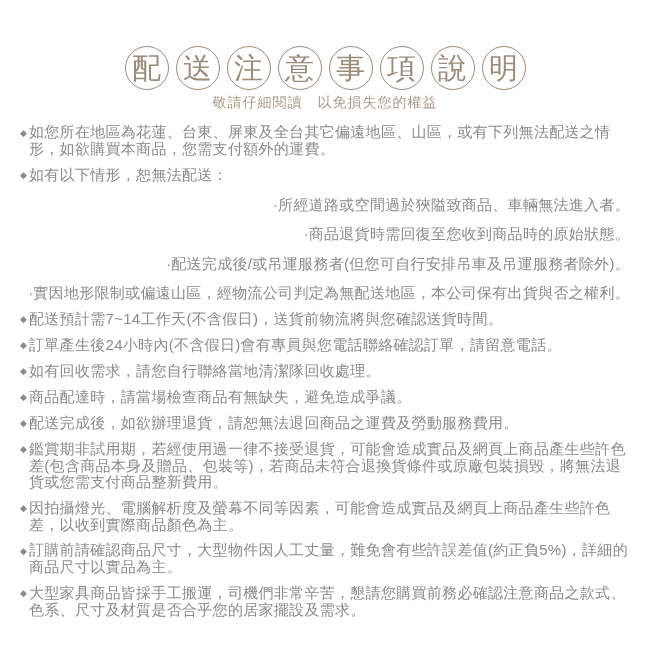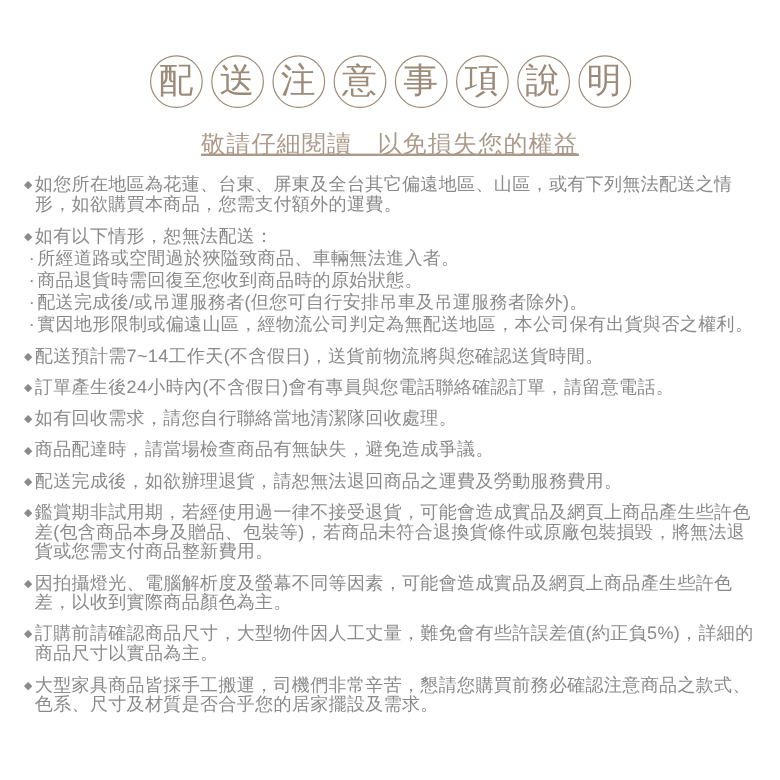--- a/index.html
+++ b/index.html
@@ -29,47 +29,47 @@
     border-radius: 50%;
     display: flex;
     align-items: center;
     justify-content: center;
     font-size: 29px;
     line-height: 1;
     color: var(--accent, #9d8b79);
     flex: 0 0 auto;
   }
   .subtitle {
-    margin-top: 17px;
+    margin-top: 4px;
     text-align: center;
-    font-size: 20px;
+    font-size: 14px;
     letter-spacing: 1px;
     color: var(--subtitle-color, #ab9a89);
-    text-decoration: underline;
   }
   
   .notices {
     margin-top: 12px;
     color: var(--body-color, #8a8a8a);
     font-size: 15px;
     line-height: 16.5px;
     letter-spacing: 0.3px;
   }
   .notice { text-align: left; }
   .notice.item {
     margin-top: 9px;
     padding-left: 9px;
     text-indent: -9px;
   }
   .notice.item:first-child { margin-top: 0; }
   .notice.sub {
-    margin-top: 2px;
+    margin-top: 13px;
     padding-left: 4px;
     text-indent: -7px;
     margin-left: 7px;
+    text-align: right;
   }
   .notice.note {
     margin-top: 1px;
     padding-left: 9px;
   }
   .marker {
     display: inline-block;
     text-indent: 0;
     letter-spacing: 0;
   }

